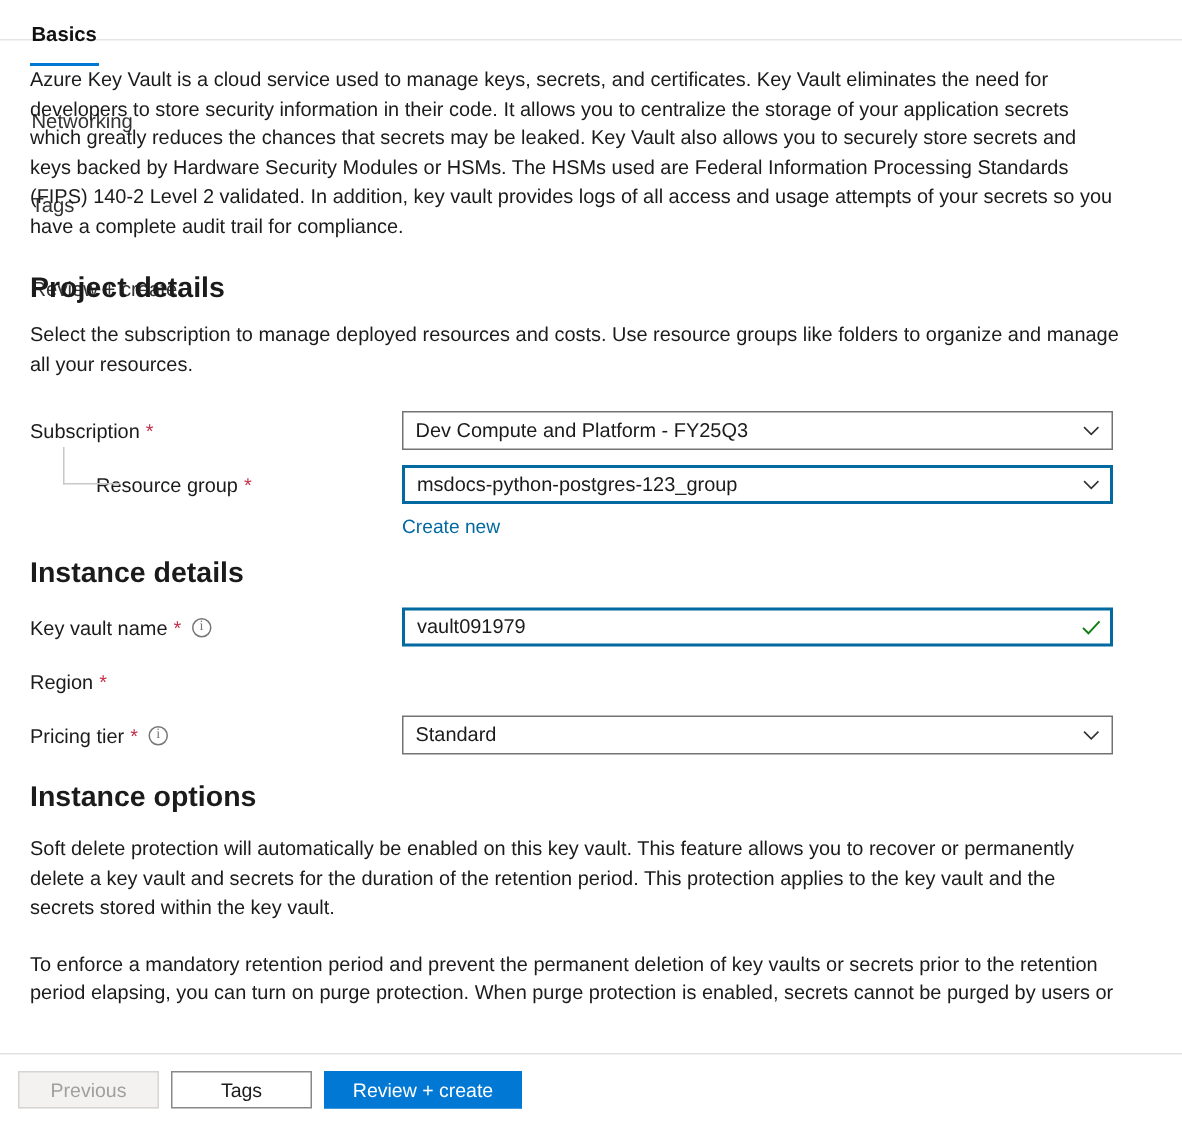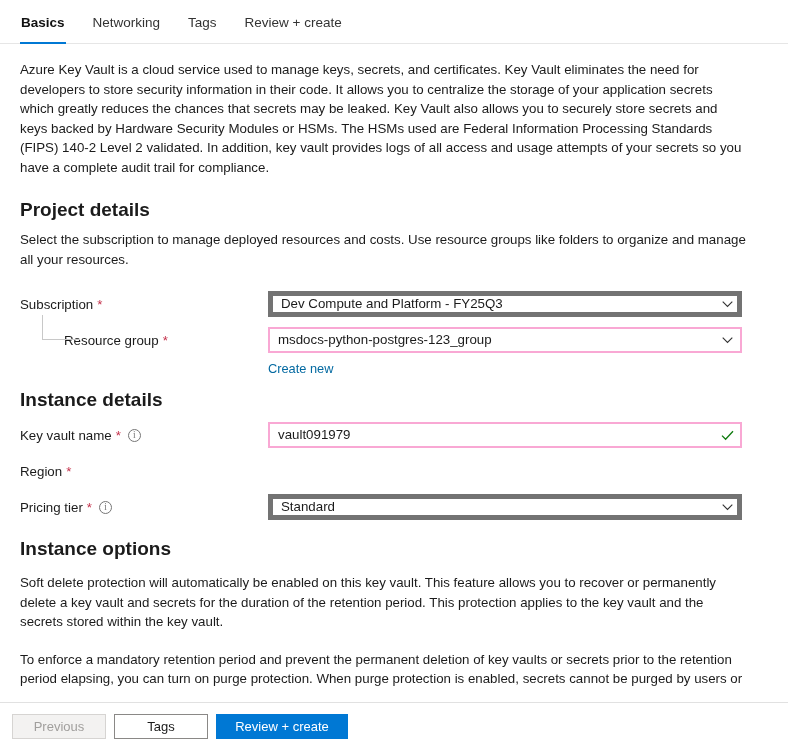--- a/index.html
+++ b/index.html
@@ -16,22 +16,23 @@
     width: 788px; height: 750px;
     background: #ffffff;
   }
 
   
   .tabs {
     display: flex;
     align-items: flex-start;
     gap: 26px;
     padding: 12px 20px 0 20px;
-    height: 44px;
+    height: 27px;
     border-bottom: 1px solid #e6e6e6;
+    flex-direction: column;
   }
   .tab {
     font-size: 13.5px;
     color: #333333;
     padding: 3px 1px 11px 1px;
     cursor: pointer;
     white-space: nowrap;
     line-height: 16px;
   }
   .tab.active {
@@ -99,33 +100,33 @@
   }
 
   .field {
     position: relative;
     width: 474px;
     height: 26px;
   }
   .ctl {
     width: 474px;
     height: 26px;
-    border: 5px solid #737373;
+    border: 1px solid #737373;
     background: #ffffff;
     font-size: 13.3px;
     color: #1b1b1b;
     padding: 0 28px 0 8px;
     line-height: 24px;
     display: flex;
     align-items: center;
     outline: none;
     font-family: "Liberation Sans", sans-serif;
   }
   .ctl.highlight {
-    border: 2px solid #f9a8d4;
+    border: 2px solid #0369a1;
   }
   .chev {
     position: absolute;
     right: 9px;
     top: 0;
     height: 26px;
     display: flex;
     align-items: center;
     pointer-events: none;
   }

